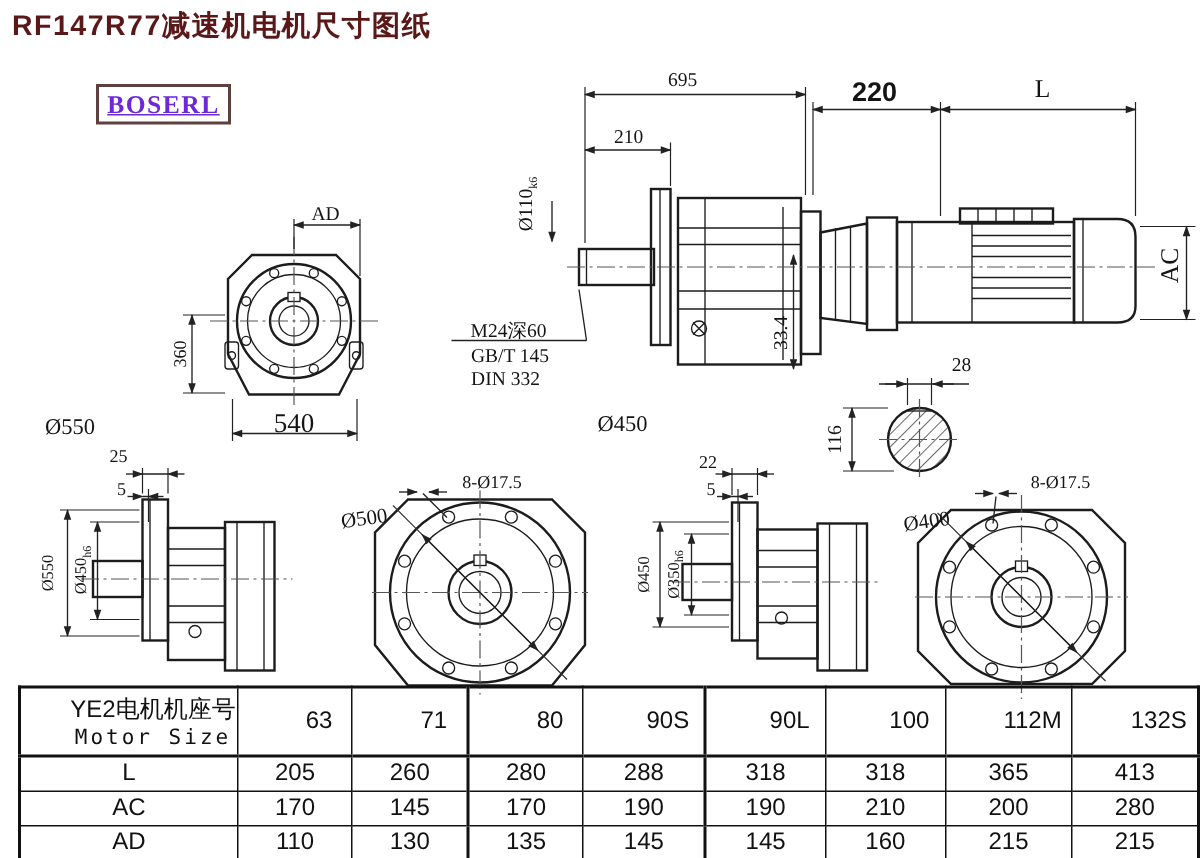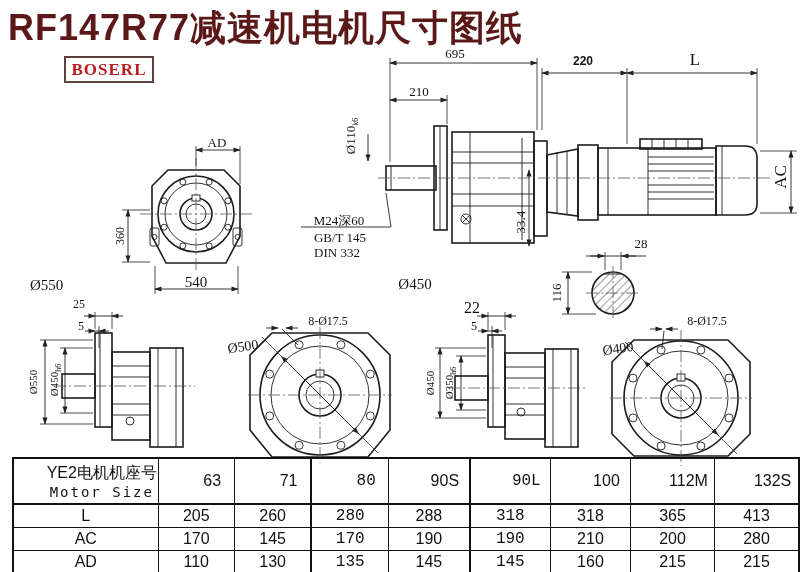--- a/index.html
+++ b/index.html
@@ -12,44 +12,44 @@
   .ext{fill:none;stroke:#222;stroke-width:0.8;}
   .cl{fill:none;stroke:#555;stroke-width:0.8;stroke-dasharray:12 3 2 3;}
   .dg{fill:none;stroke:#333;stroke-width:0.8;}
   .hole{fill:#fff;stroke:#1c1c1c;stroke-width:0.9;}
   .dml{position:absolute;transform:translate(-50%,-50%);font:13px "Liberation Serif",serif;
        color:#141414;white-space:nowrap;line-height:1;}
   .rot{transform:translate(-50%,-50%) rotate(-90deg);}
   .tilt{transform:translate(-50%,-50%) rotate(-8deg);}
   .big{font-size:17px;}
   .sm{font-size:11px;}
-  .bold-sans{font-family:"Liberation Sans",sans-serif;font-weight:bold;font-size:12px;}
+  .bold-sans{font-family:"Liberation Sans",sans-serif;font-weight:bold;font-size:18px;}
   .dml sub{font-size:8px;}
   #page-title{position:absolute;left:8px;top:4px;font-family:"Liberation Sans",sans-serif;
-       font-size:36px;font-weight:bold;letter-spacing:1px;}
+       font-size:19px;font-weight:bold;letter-spacing:1px;}
   #logo{position:absolute;left:64px;top:56px;width:86px;height:23px;border:2px solid #5f4040;
        display:flex;align-items:center;justify-content:center;
        font:bold 17px "Liberation Serif",serif;letter-spacing:1px;}
   #spec-table{position:absolute;left:12px;top:457px;border-collapse:collapse;table-layout:fixed;
        font-family:"Liberation Sans",sans-serif;color:#111;border:2px solid #111;}
   #spec-table td{border:1px solid #111;text-align:center;padding:0;height:22px;font-size:16px;}
   #spec-table td.lab{width:148px;}
   #spec-table td.c{width:59px;}
   #spec-table tr.hdr td{height:44px;border-bottom:2px solid #111;padding-left:32px;}
-  #spec-table td.th80,#spec-table td.th90l{border-left:2px solid #111;font-family:Liberation Mono, monospace;}
+  #spec-table td.th80,#spec-table td.th90l{border-left:2px solid #111;}
   .hdr-zh{font-size:16px;}
   .hdr-en{font:14px "DejaVu Sans Mono",monospace;letter-spacing:2px;}
 </style>
 </head>
 <body>
 
 <div id="canvas">
 
   <div id="page-title" style="color: rgb(90, 24, 24);">RF147R77减速机电机尺寸图纸</div>
-  <div id="logo" style="color: #b91c1c; border-color: rgb(95, 64, 64);">BOSERL</div>
+  <div id="logo" style="color: #6d28d9; border-color: rgb(95, 64, 64); text-decoration: underline;">BOSERL</div>
 
   <svg id="art" width="800" height="572">
     <defs>
       <marker id="ae" viewBox="0 0 10 10" refX="9" refY="5" markerWidth="10" markerHeight="8" orient="auto">
         <path d="M0,1.5 L10,5 L0,8.5 Z" fill="#222"></path>
       </marker>
       <marker id="as" viewBox="0 0 10 10" refX="9" refY="5" markerWidth="10" markerHeight="8" orient="auto-start-reverse">
         <path d="M0,1.5 L10,5 L0,8.5 Z" fill="#222"></path>
       </marker>
       <pattern id="hatch" patternUnits="userSpaceOnUse" width="6" height="6" patternTransform="rotate(45)">
@@ -224,33 +224,33 @@
   <div class="dml big" style="left:695px;top:59px">L</div>
   <div class="dml rot big" style="left:780px;top:177px">AC</div>
   <div class="dml rot" style="left:352px;top:136px"><span>Ø110</span><sub>k6</sub></div>
   <div class="dml" style="left:339px;top:220px">M24深60</div>
   <div class="dml" style="left:340px;top:237px">GB/T 145</div>
   <div class="dml" style="left:337px;top:252px">DIN 332</div>
   <div class="dml rot" style="left:520px;top:222px">33.4</div>
   <div class="dml" style="left:415px;top:284px;font-size:15px">Ø450</div>
   <div class="dml" style="left:217px;top:142px">AD</div>
   <div class="dml rot" style="left:120px;top:236px;font-size:12px">360</div>
-  <div class="dml" style="left:196px;top:282px;font-size:15px">540</div>
+  <div class="dml" style="left:196px;top:282px;font-size:18px">540</div>
   <div class="dml" style="left:30px;top:278px;transform:none;font-size:15px">Ø550</div>
   <div class="dml" style="left:641px;top:243px">28</div>
   <div class="dml rot" style="left:556px;top:293px">116</div>
 
   <div class="dml" style="left:79px;top:304px;font-size:12px">25</div>
   <div class="dml" style="left:81px;top:326px;font-size:12px">5</div>
   <div class="dml rot sm" style="left:33px;top:382px">Ø550</div>
   <div class="dml rot sm" style="left:56px;top:380px"><span>Ø450</span><sub>h6</sub></div>
   <div class="dml tilt" style="left:243px;top:347px;font-size:14px">Ø500</div>
   <div class="dml" style="left:328px;top:321px;font-size:12px">8-Ø17.5</div>
 
-  <div class="dml" style="left:472px;top:308px;font-size:16px">22</div>
+  <div class="dml" style="left:472px;top:308px;font-size:12px">22</div>
   <div class="dml" style="left:474px;top:326px;font-size:12px">5</div>
   <div class="dml rot sm" style="left:430px;top:383px">Ø450</div>
   <div class="dml rot sm" style="left:451px;top:383px"><span>Ø350</span><sub>h6</sub></div>
   <div class="dml tilt" style="left:618px;top:349px;font-size:14px">Ø400</div>
   <div class="dml" style="left:707px;top:321px;font-size:12px">8-Ø17.5</div>
 
   <table id="spec-table">
     <tbody>
         <tr class="hdr">
       <td class="lab">

